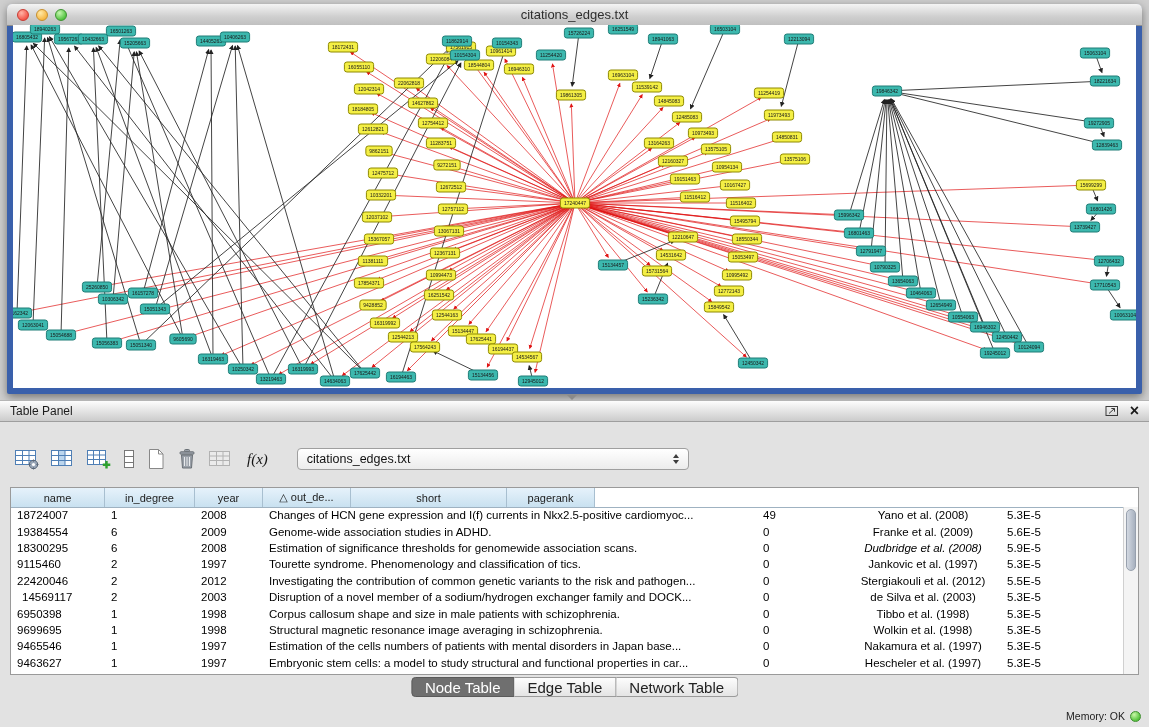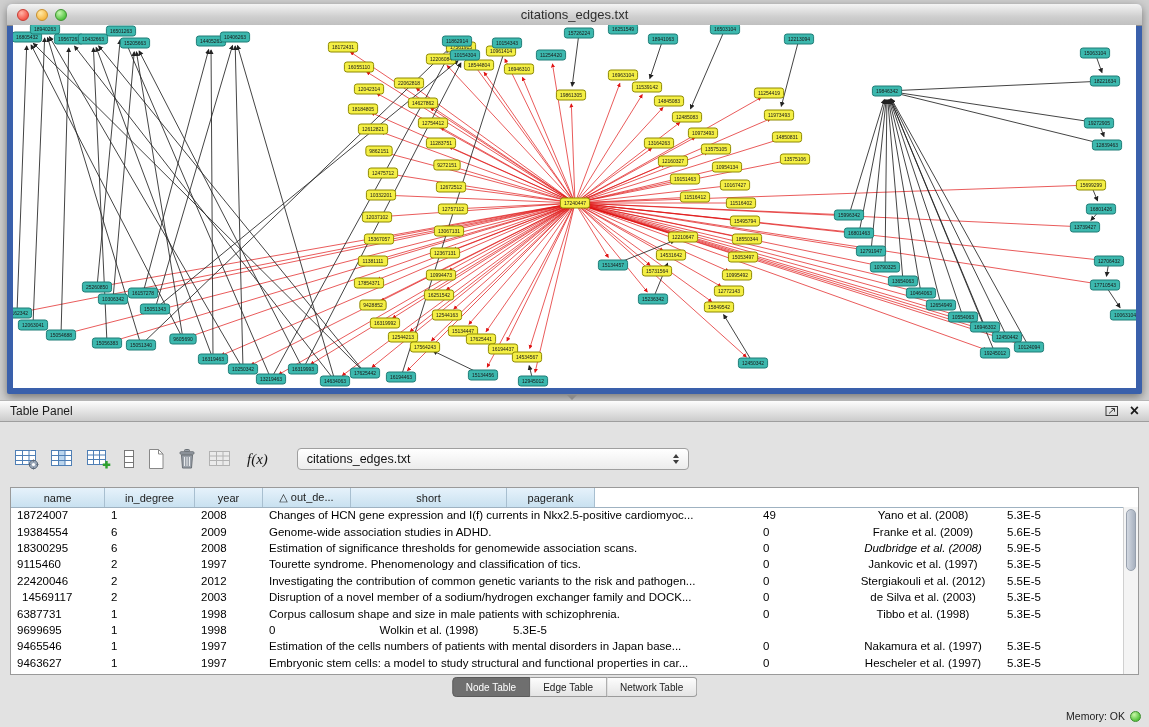--- a/index.html
+++ b/index.html
@@ -39,21 +39,21 @@
   .th{box-sizing:border-box;background:linear-gradient(#e6f2fb,#c9e1f0);border-right:1px solid #a8bfd0;font-size:11px;color:#1c1c1c;display:flex;align-items:center;justify-content:center;overflow:hidden;white-space:nowrap;cursor:pointer;}
   .th:last-child{border-right:1px solid #a8bfd0;}
   .tbody{position:absolute;top:19px;left:0;right:15px;bottom:0;overflow:hidden;}
   .tr{display:flex;height:16.4px;align-items:center;}
   .td{box-sizing:border-box;font-size:11.5px;color:#000;padding:0 6px;overflow:hidden;white-space:nowrap;}
   .td.c{text-align:center;}
   .vscroll{position:absolute;top:19px;right:0;bottom:0;width:15px;background:#f4f4f4;border-left:1px solid #d0d0d0;box-sizing:border-box;}
   .vthumb{position:absolute;top:2px;left:2px;width:10px;height:62px;border-radius:5px;background:linear-gradient(90deg,#d3d9e2,#a8b1bf);border:1px solid #97a0ad;box-sizing:border-box;cursor:pointer;}
 
   .tabs{position:absolute;left:50%;top:276px;transform:translateX(-50%);display:flex;}
-  .tab{font-size:10px;padding:2px 13px;border:1px solid #9b9b9b;border-left-width:0;background:linear-gradient(#fdfdfd,#e4e4e4);color:#222;height:20px;box-sizing:border-box;display:flex;align-items:center;cursor:pointer;white-space:nowrap;}
+  .tab{font-size:15px;padding:2px 13px;border:1px solid #9b9b9b;border-left-width:0;background:linear-gradient(#fdfdfd,#e4e4e4);color:#222;height:20px;box-sizing:border-box;display:flex;align-items:center;cursor:pointer;white-space:nowrap;}
   .tab:first-child{border-left-width:1px;border-radius:4px 0 0 4px;}
   .tab:last-child{border-radius:0 4px 4px 0;}
   .tab.active{background:#6f6f6f;color:#fff;border-color:#5a5a5a;}
 
   .status{position:absolute;right:8px;bottom:6px;display:flex;align-items:center;gap:5px;font-size:10.5px;color:#222;}
   .mem-dot{width:11px;height:11px;border-radius:50%;background:radial-gradient(circle at 35% 30%,#c9f7a9,#57c33e 70%);border:1px solid #3e8f2f;box-sizing:border-box;}
 </style>
 </head>
 <body>
 
@@ -879,32 +879,33 @@
         <div class="tr">
           <div class="td" style="width: 94px; padding-left: 11px;">14569117</div>
           <div class="td" style="width: 90px;">2</div>
           <div class="td" style="width: 68px;">2003</div>
           <div class="td" style="width: 494px;">Disruption of a novel member of a sodium/hydrogen exchanger family and DOCK...</div>
           <div class="td" style="width: 88px;">0</div>
           <div class="td c" style="width: 156px;">de Silva et al. (2003)</div>
           <div class="td" style="width: 88px;">5.3E-5</div>
         </div>
         <div class="tr">
-          <div class="td" style="width: 94px;">6387731</div>
+          <div class="td" style="width: 94px;">6950398</div>
           <div class="td" style="width: 90px;">1</div>
           <div class="td" style="width: 68px;">1998</div>
           <div class="td" style="width: 494px;">Corpus callosum shape and size in male patients with schizophrenia.</div>
           <div class="td" style="width: 88px;">0</div>
           <div class="td c" style="width: 156px;">Tibbo et al. (1998)</div>
           <div class="td" style="width: 88px;">5.3E-5</div>
         </div>
         <div class="tr">
           <div class="td" style="width: 94px;">9699695</div>
           <div class="td" style="width: 90px;">1</div>
           <div class="td" style="width: 68px;">1998</div>
+          <div class="td" style="width: 494px;">Structural magnetic resonance image averaging in schizophrenia.</div>
           <div class="td" style="width: 88px;">0</div>
           <div class="td c" style="width: 156px;">Wolkin et al. (1998)</div>
           <div class="td" style="width: 88px;">5.3E-5</div>
         </div>
         <div class="tr">
           <div class="td" style="width: 94px;">9465546</div>
           <div class="td" style="width: 90px;">1</div>
           <div class="td" style="width: 68px;">1997</div>
           <div class="td" style="width: 494px;">Estimation of the cells numbers of patients with mental disorders in Japan base...</div>
           <div class="td" style="width: 88px;">0</div>

